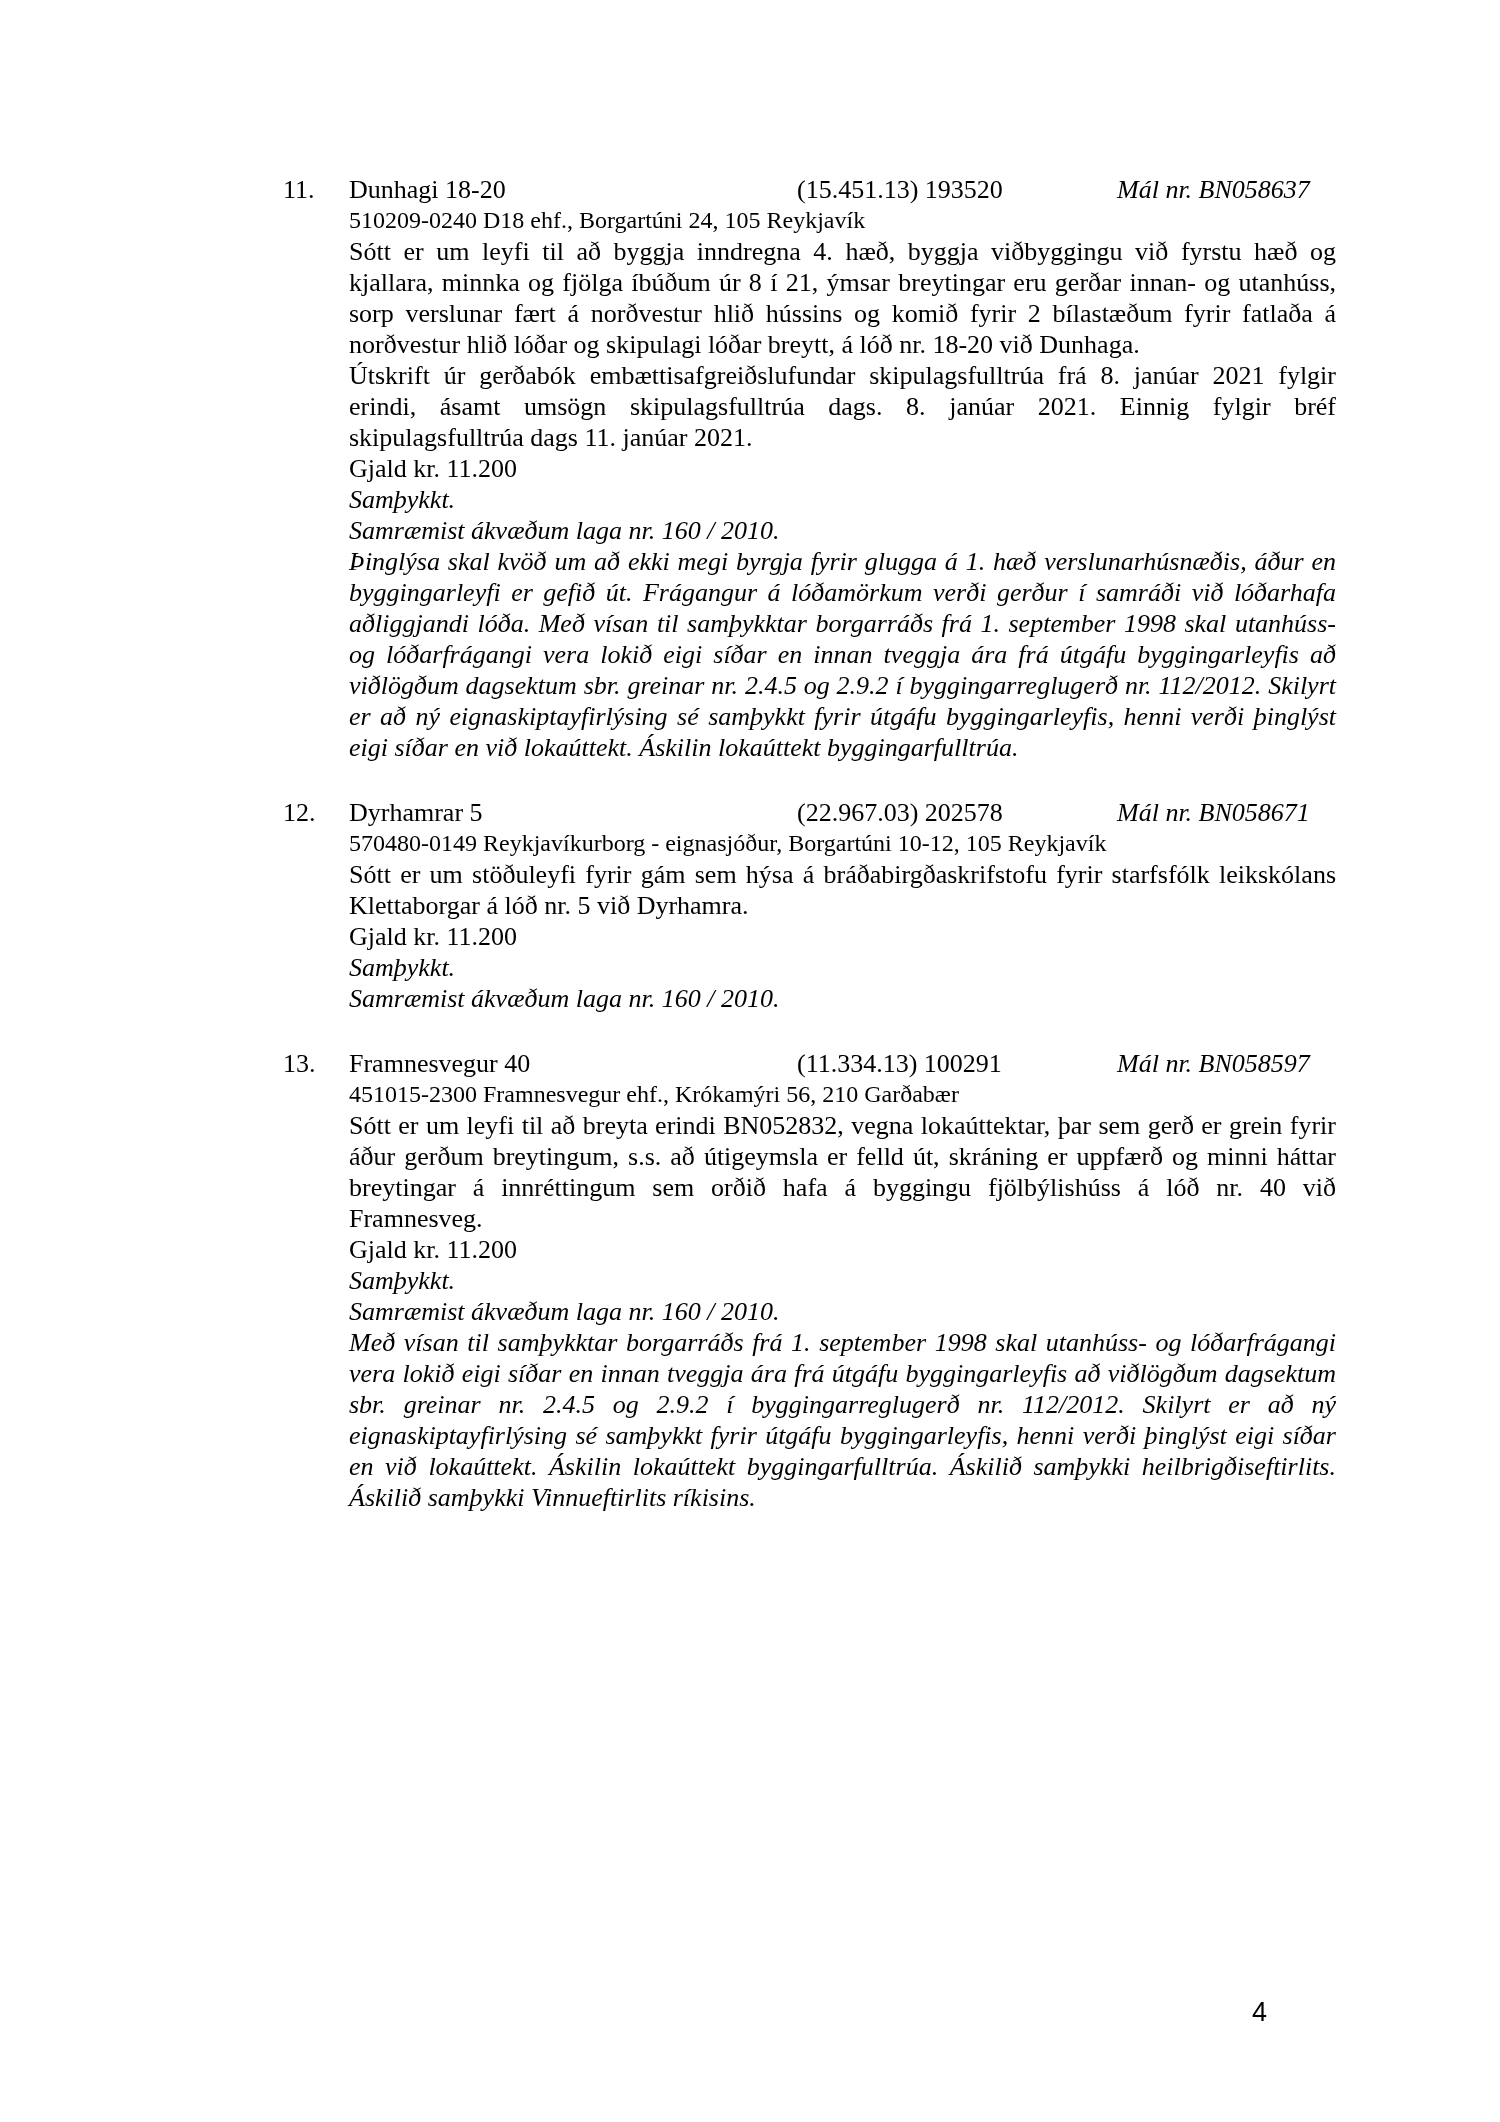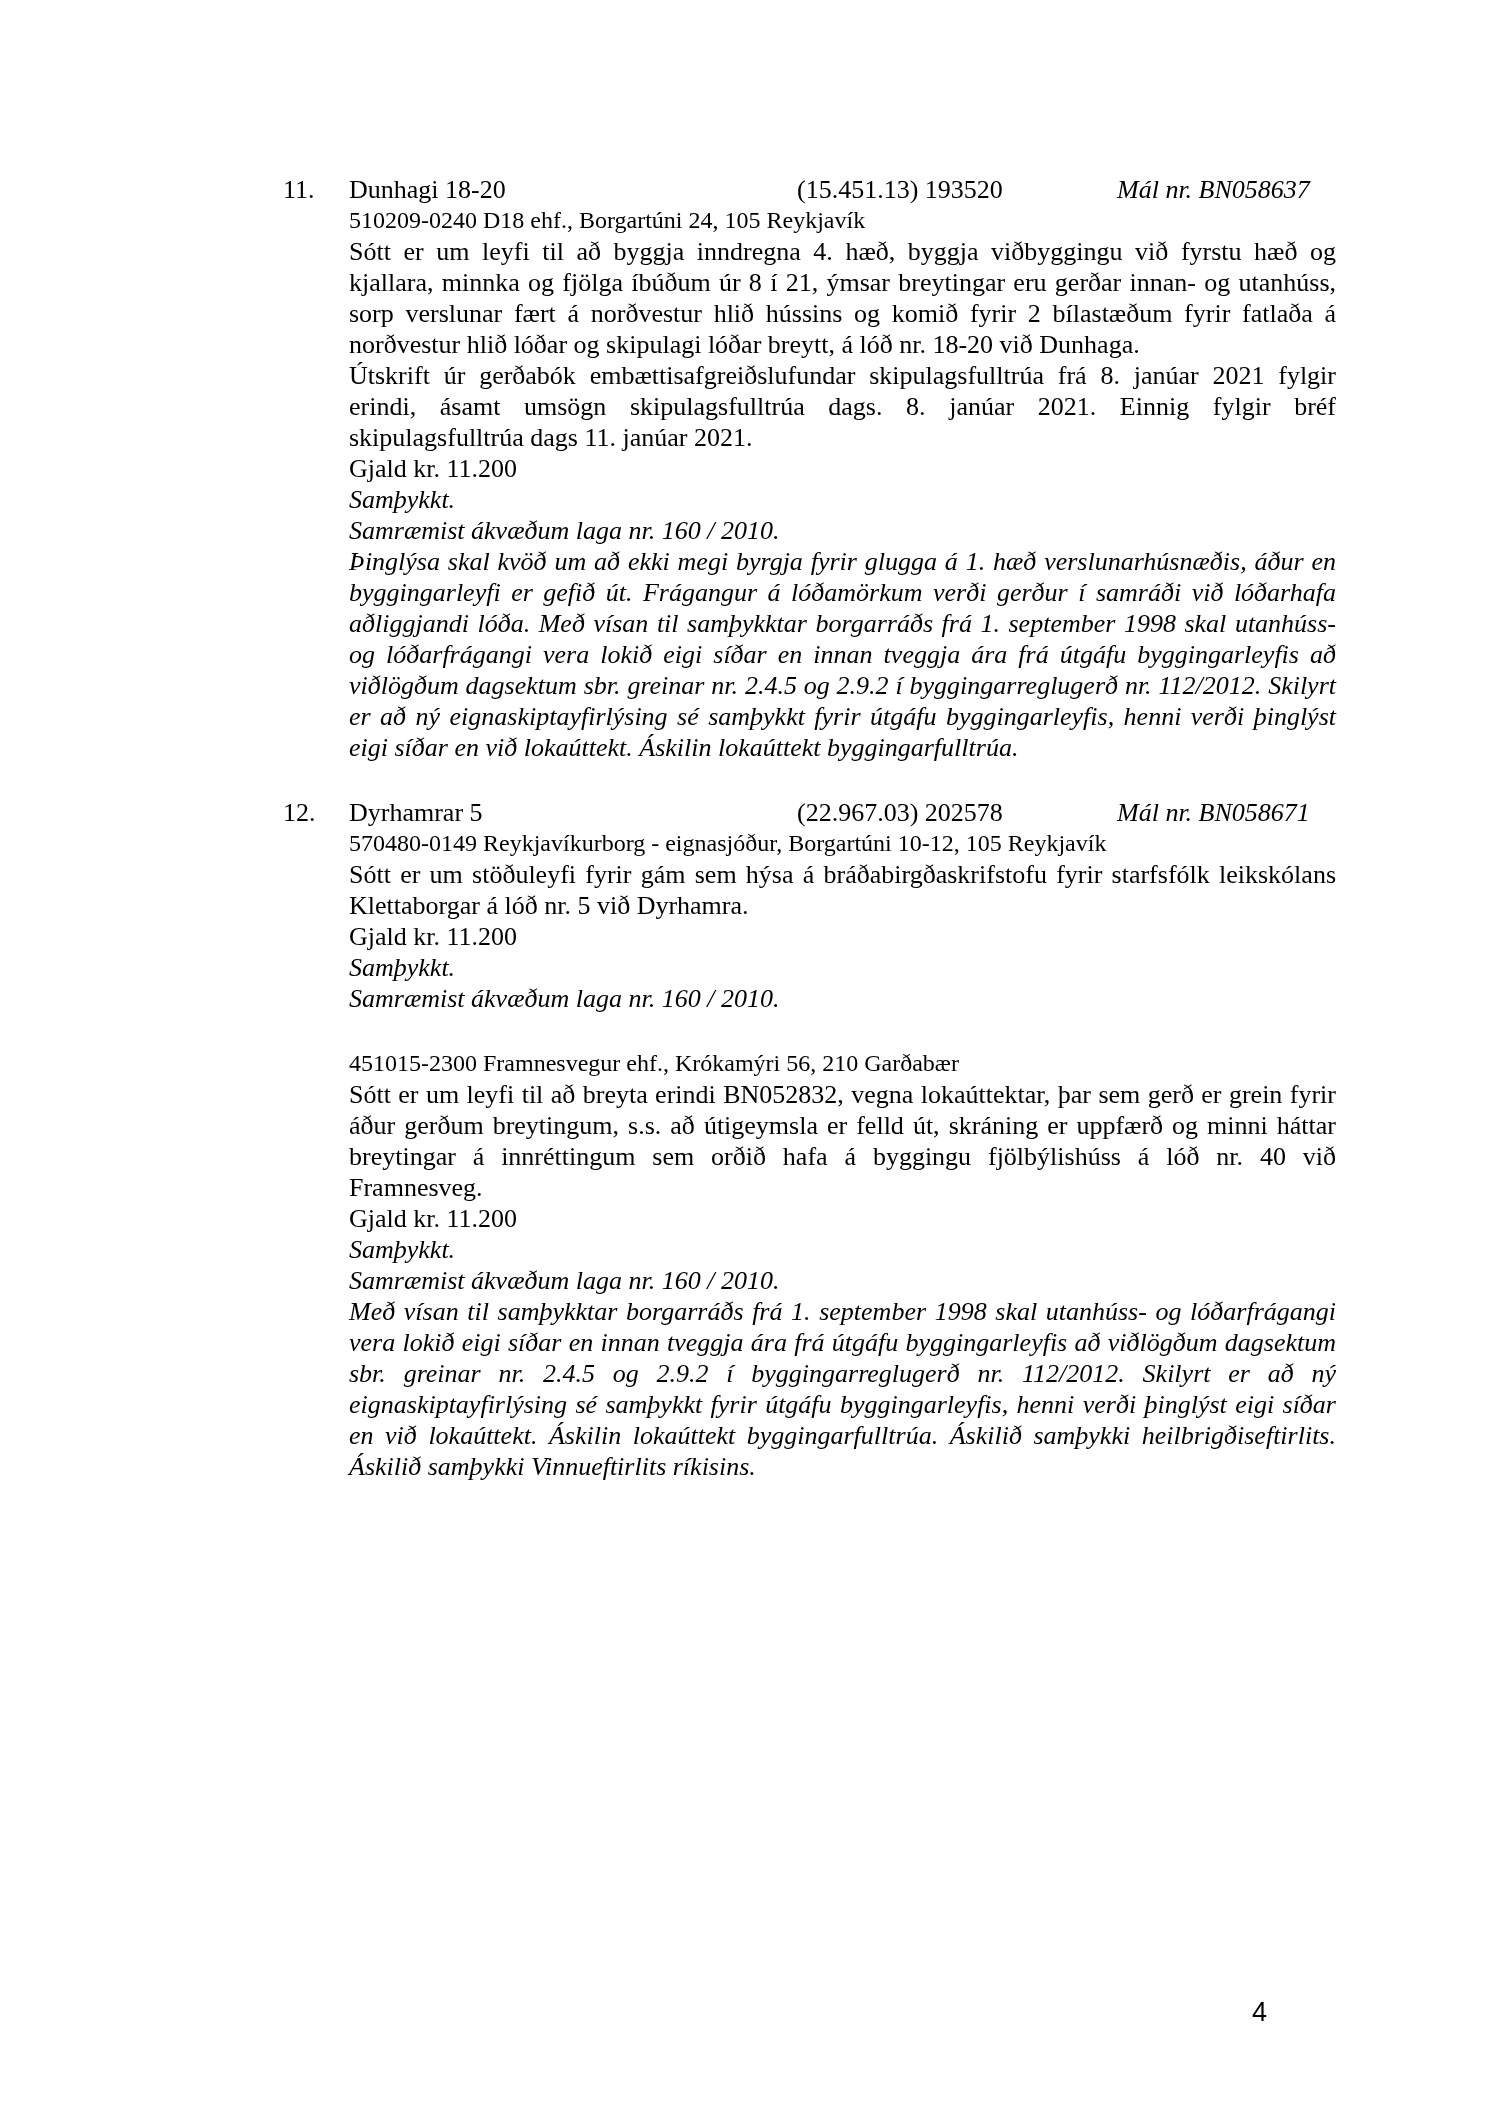--- a/index.html
+++ b/index.html
@@ -89,20 +89,26 @@
       <div class="item-body">
         <p class="applicant">570480-0149 Reykjavíkurborg - eignasjóður, Borgartúni 10-12, 105 Reykjavík</p>
         <p class="justify">Sótt er um stöðuleyfi fyrir gám sem hýsa á bráðabirgðaskrifstofu fyrir starfsfólk leikskólans Klettaborgar á lóð nr. 5 við Dyrhamra.</p>
         <p>Gjald kr. 11.200</p>
         <p class="italic">Samþykkt.</p>
         <p class="italic">Samræmist ákvæðum laga nr. 160 / 2010.</p>
       </div>
     </section>
 
     <section class="doc-item">
+      <div class="item-header">
+        <span class="item-number">13.</span>
+        <span class="item-title">Framnesvegur 40</span>
+        <span class="item-reference">(11.334.13) 100291</span>
+        <span class="item-case">Mál nr. BN058597</span>
+      </div>
       <div class="item-body">
         <p class="applicant">451015-2300 Framnesvegur ehf., Krókamýri 56, 210 Garðabær</p>
         <p class="justify">Sótt er um leyfi til að breyta erindi BN052832, vegna lokaúttektar, þar sem gerð er grein fyrir áður gerðum breytingum, s.s. að útigeymsla er felld út, skráning er uppfærð og minni háttar breytingar á innréttingum sem orðið hafa á byggingu fjölbýlishúss á lóð nr. 40 við Framnesveg.</p>
         <p>Gjald kr. 11.200</p>
         <p class="italic">Samþykkt.</p>
         <p class="italic">Samræmist ákvæðum laga nr. 160 / 2010.</p>
         <p class="italic justify">Með vísan til samþykktar borgarráðs frá 1. september 1998 skal utanhúss- og lóðarfrágangi vera lokið eigi síðar en innan tveggja ára frá útgáfu byggingarleyfis að viðlögðum dagsektum sbr. greinar nr. 2.4.5 og 2.9.2 í byggingarreglugerð nr. 112/2012. Skilyrt er að ný eignaskiptayfirlýsing sé samþykkt fyrir útgáfu byggingarleyfis, henni verði þinglýst eigi síðar en við lokaúttekt. Áskilin lokaúttekt byggingarfulltrúa. Áskilið samþykki heilbrigðiseftirlits. Áskilið samþykki Vinnueftirlits ríkisins.</p>
       </div>
     </section>
 

